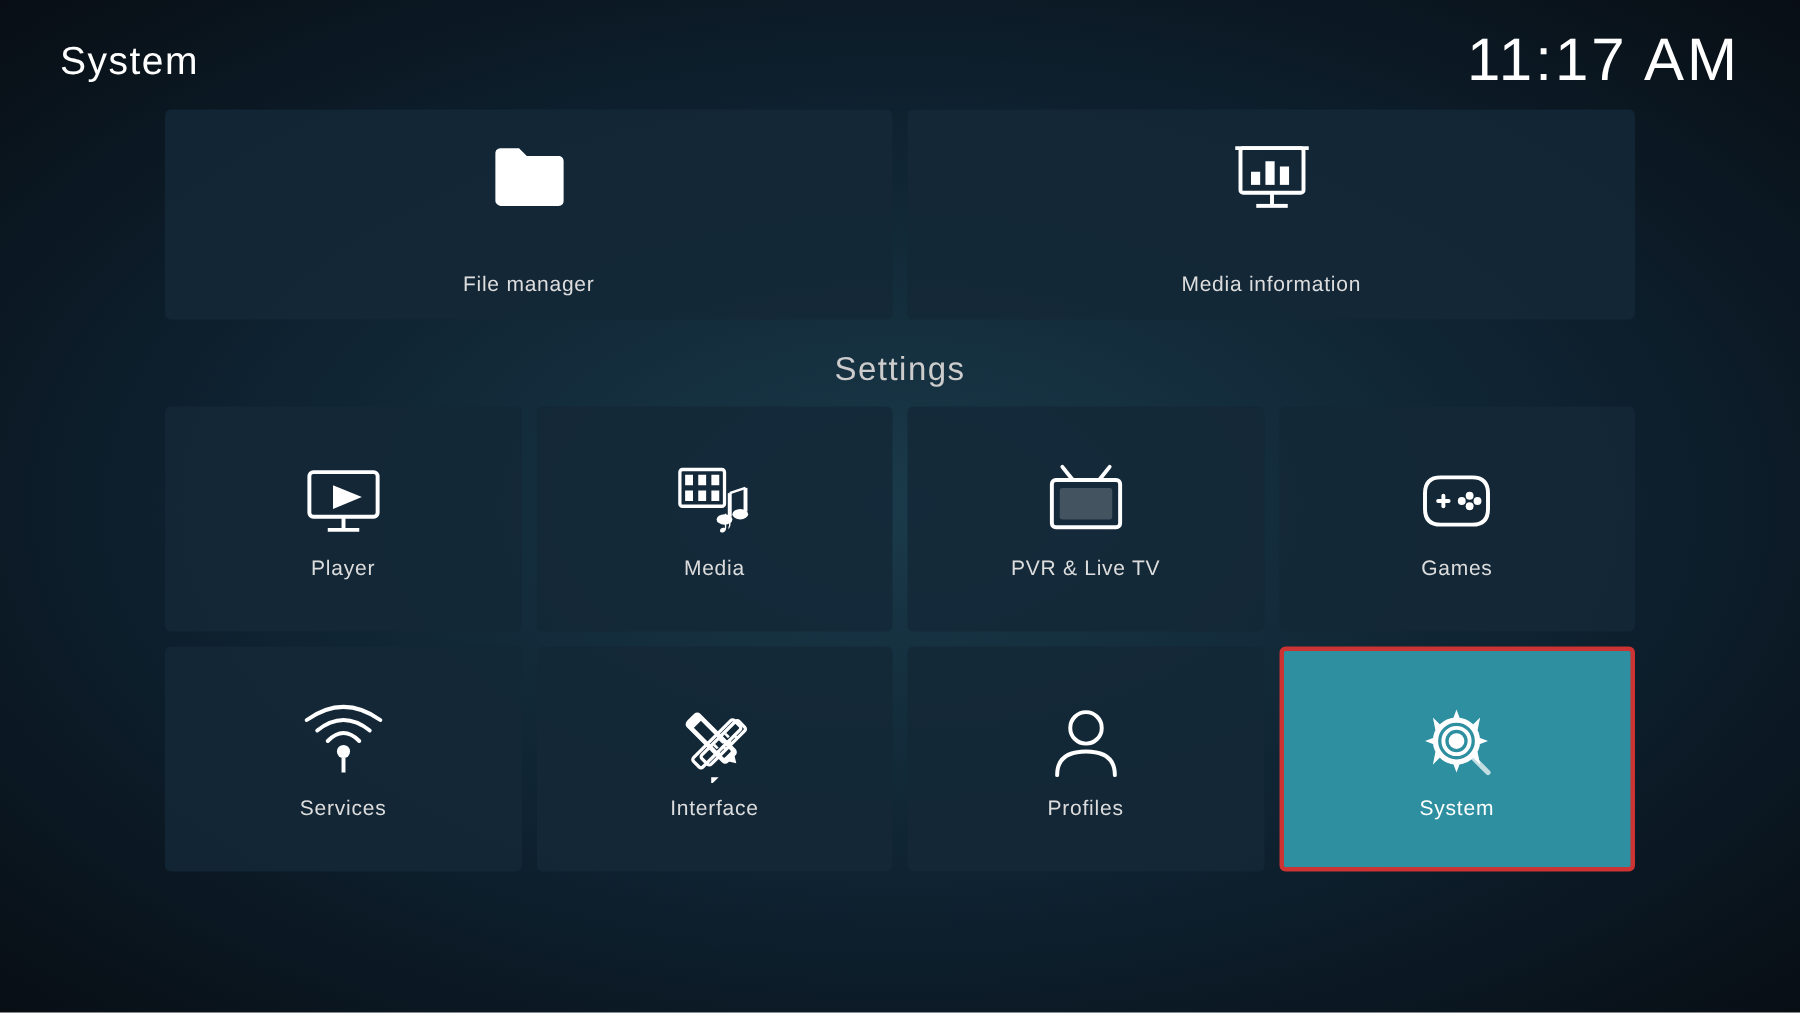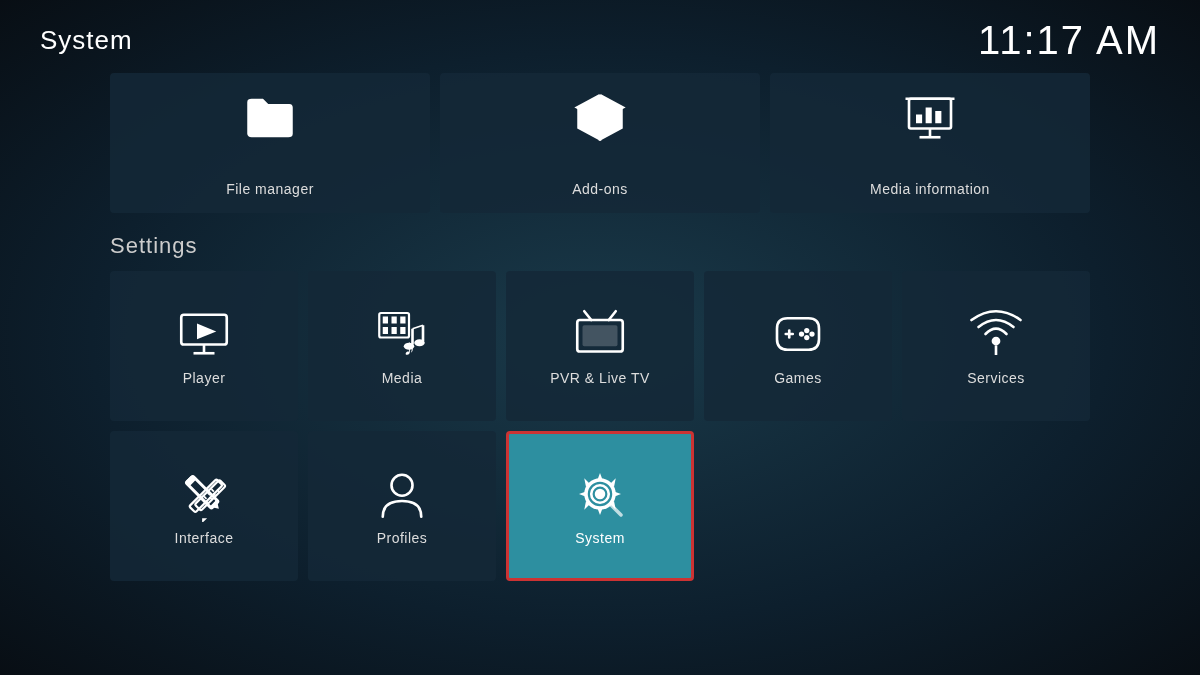--- a/index.html
+++ b/index.html
@@ -43,31 +43,31 @@
 
     
     .top-tiles {
       display: flex;
       gap: 10px;
       margin-bottom: 20px;
     }
 
     
     .settings-header {
-      text-align: left;
+      text-align: center;
       font-size: 22px;
       font-weight: 300;
       color: #cccccc;
       margin-bottom: 12px;
       letter-spacing: 1px;
     }
 
     .settings-grid {
       display: grid;
-      grid-template-columns: repeat(5, 1fr);
+      grid-template-columns: repeat(4, 1fr);
       gap: 10px;
     }
 
     .tile {
       background: rgba(20, 40, 55, 0.85);
       border-radius: 4px;
       display: flex;
       flex-direction: column;
       align-items: center;
       justify-content: center;
@@ -127,33 +127,20 @@
 
   <div class="top-tiles">
 
     <div class="tile top-tile">
       <svg viewBox="0 0 64 64">
         <path d="M6 14 C6 11 8 10 11 10 L24 10 L30 16 L54 16 C57 16 58 18 58 20 L58 50 C58 53 56 54 53 54 L11 54 C8 54 6 52 6 50 Z"></path>
       </svg>
       <span class="tile-label">File manager</span>
     </div>
 
-    <div class="tile top-tile">
-      <svg viewBox="0 0 64 64">
-        <path d="M32 6 L58 20 L58 44 L32 58 L6 44 L6 20 Z M32 6 L32 32 M6 20 L32 32 M58 20 L32 32"></path>
-        <polyline points="32,6 58,20 32,32 6,20 32,6" fill="none" stroke="white" stroke-width="3"></polyline>
-        <line x1="32" y1="32" x2="32" y2="58" stroke="white" stroke-width="3" fill="none"></line>
-        <line x1="6" y1="20" x2="32" y2="32" stroke="white" stroke-width="3" fill="none"></line>
-        <line x1="58" y1="20" x2="32" y2="32" stroke="white" stroke-width="3" fill="none"></line>
-
-        <path d="M12 18 L32 8 L52 18 L32 28 Z" fill="white"></path>
-        <path d="M12 18 L12 44 L32 54 L52 44 L52 18 L32 28 Z" fill="rgba(255,255,255,0.3)" stroke="white" stroke-width="2"></path>
-      </svg>
-      <span class="tile-label">Add-ons</span>
-    </div>
 
     <div class="tile top-tile">
       <svg viewBox="0 0 64 64">
 
         <rect x="8" y="10" width="48" height="34" rx="2" fill="none" stroke="white" stroke-width="3"></rect>
         <line x1="32" y1="44" x2="32" y2="54" stroke="white" stroke-width="3"></line>
         <line x1="20" y1="54" x2="44" y2="54" stroke="white" stroke-width="3"></line>
 
         <rect x="16" y="28" width="7" height="10" fill="white"></rect>
         <rect x="27" y="20" width="7" height="18" fill="white"></rect>

